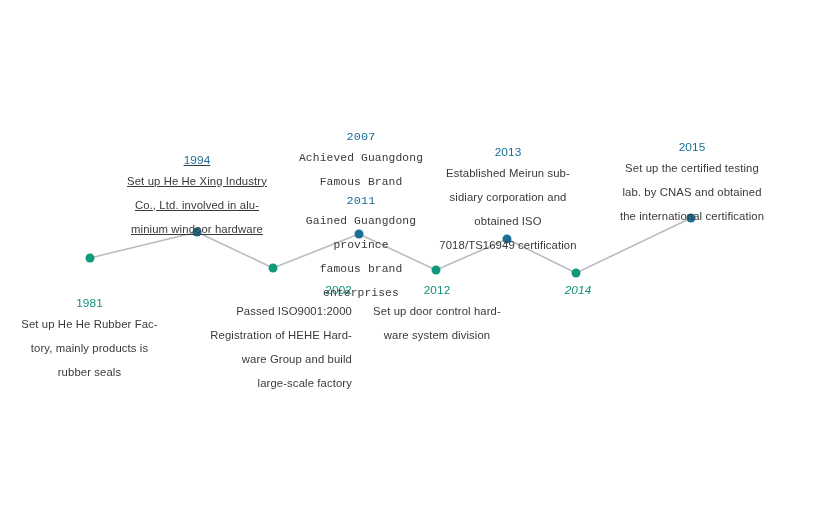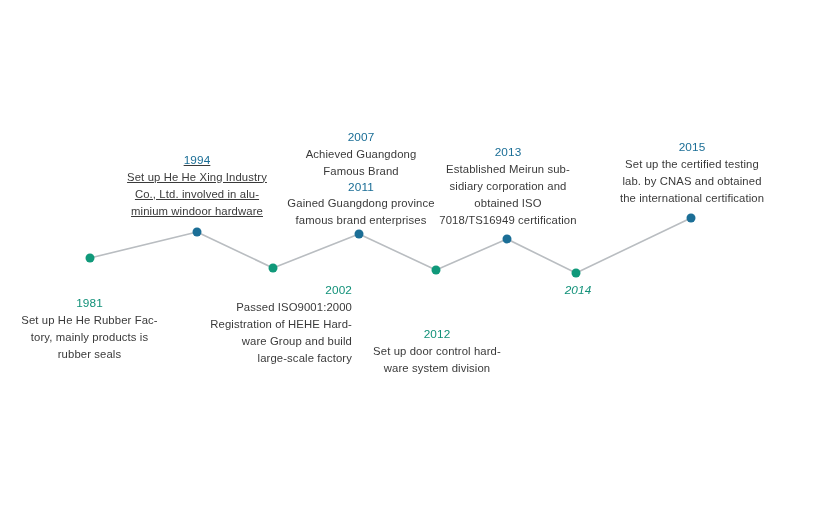--- a/index.html
+++ b/index.html
@@ -63,21 +63,21 @@
   .entry-year {
     font-size: 11.8px;
     line-height: 15.6px;
     font-weight: 400;
   }
   .entry-year.year-peak   { color: #1b6e96; }
   .entry-year.year-valley { color: #129179; }
 
   .entry-desc {
     font-size: 11.3px;
-    line-height: 17px;
+    line-height: 24px;
     color: #3a3a3a;
     white-space: pre-line;
   }
 </style>
 </head>
 <body>
 
 <div id="timeline-canvas">
 
   <svg id="timeline-line-svg" viewBox="0 0 826 516" xmlns="http://www.w3.org/2000/svg">
@@ -108,29 +108,29 @@
 Co., Ltd. involved in alu-
 minium windoor hardware</div>
       </div>
       <div class="milestone-block block-below" style="left: 197px; top: 283px; width: 155px; text-align: right;">
         <div class="entry-year year-valley">2002</div>
         <div class="entry-desc">Passed ISO9001:2000</div>
         <div class="entry-desc">Registration of HEHE Hard-
 ware Group and build
 large-scale factory</div>
       </div>
-      <div class="milestone-block block-above" style="left: 285px; top: 130px; width: 152px;">
+      <div class="milestone-block block-above" style="left: 285px; top: 130px; width: 152px; font-family: Liberation Mono, monospace;">
         <div class="entry-year year-peak">2007</div>
         <div class="entry-desc">Achieved Guangdong
 Famous Brand</div>
         <div class="entry-year year-peak">2011</div>
         <div class="entry-desc">Gained Guangdong province
 famous brand enterprises</div>
       </div>
-      <div class="milestone-block block-below" style="left: 363px; top: 283px; width: 148px; margin-top: 44px;">
+      <div class="milestone-block block-below" style="left: 363px; top: 283px; width: 148px;">
         <div class="entry-year year-valley">2012</div>
         <div class="entry-desc">Set up door control hard-
 ware system division</div>
       </div>
       <div class="milestone-block block-above" style="left: 432px; top: 145px; width: 152px;">
         <div class="entry-year year-peak">2013</div>
         <div class="entry-desc">Established Meirun sub-
 sidiary corporation and
 obtained ISO
 7018/TS16949 certification</div>

